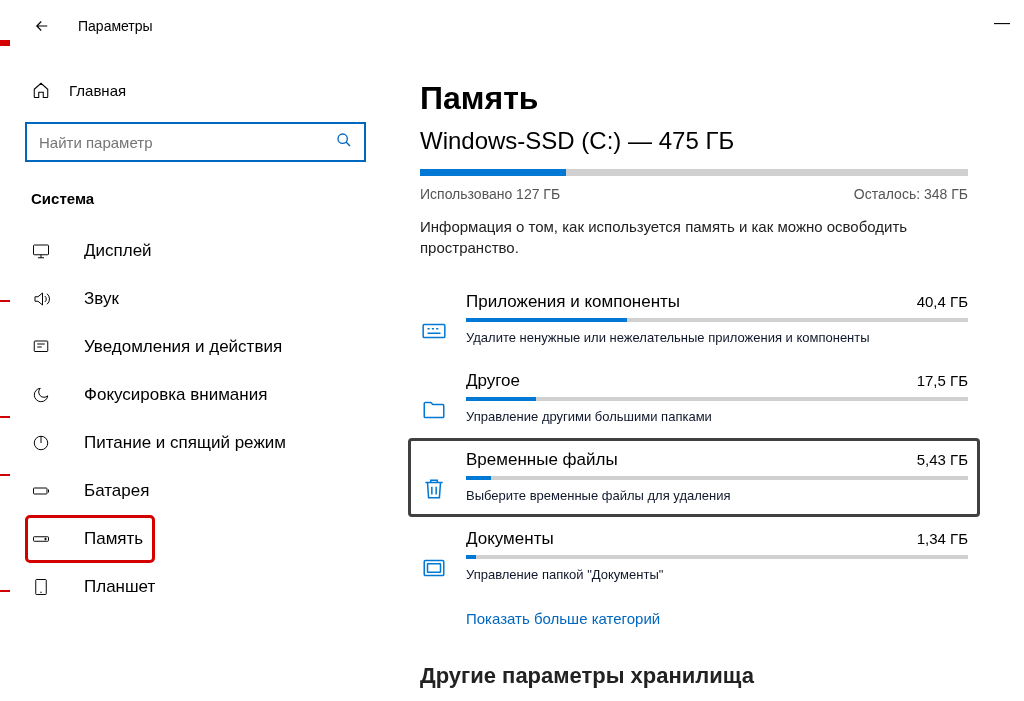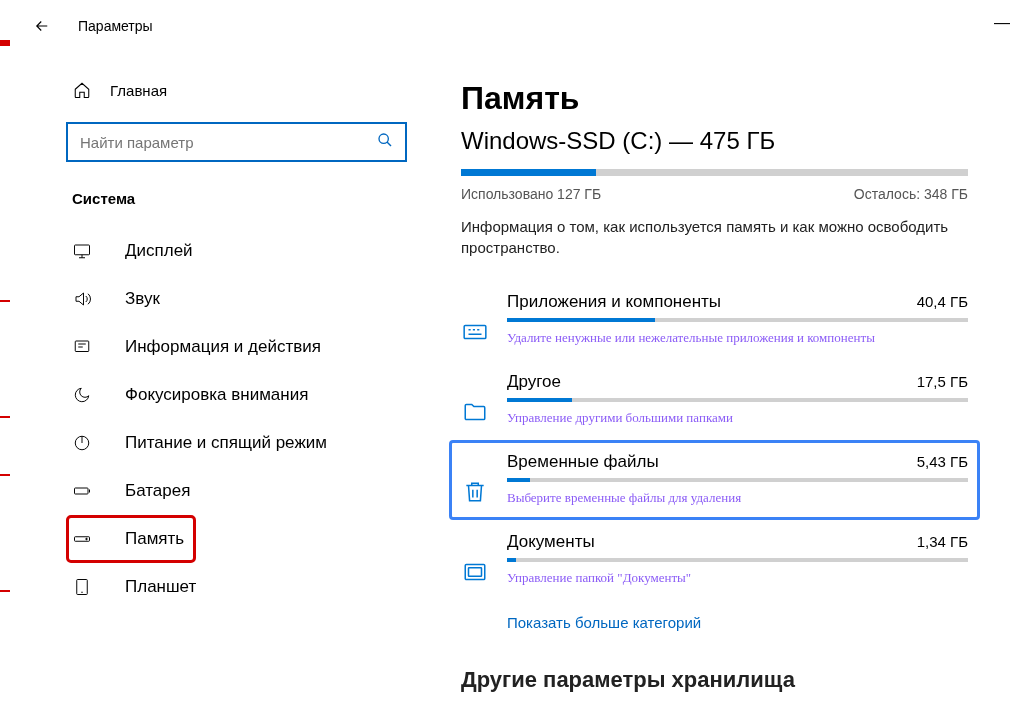--- a/index.html
+++ b/index.html
@@ -2,47 +2,47 @@
 <html><head>
 <meta charset="utf-8">
 <style>
   * { margin: 0; padding: 0; box-sizing: border-box; font-family: 'Segoe UI', Tahoma, sans-serif; }
   body { background: #fff; width: 1024px; height: 701px; overflow: hidden; position: relative; }
   .header { display: flex; align-items: center; padding: 14px 20px 12px 30px; }
   .back-btn { width: 24px; height: 24px; display: flex; align-items: center; justify-content: center; cursor: pointer; }
   .title { margin-left: 24px; font-size: 14px; font-weight: 400; text-align: right; }
   .minimize { position: absolute; top: 14px; right: 14px; font-size: 16px; }
   .layout { display: flex; height: calc(100% - 50px); }
-  .sidebar { width: 380px; padding: 20px 14px 3px 25px; margin-left: 41px; }
+  .sidebar { width: 380px; padding: 20px 14px 3px 25px; }
   .home-item { display: flex; align-items: center; gap: 18px; padding: 10px 6px; margin-bottom: 12px; cursor: pointer; }
   .home-item span { font-size: 15px; }
   .search-box { border: 2px solid #0067c0; padding: 8px 12px; display: flex; align-items: center; justify-content: space-between; margin-bottom: 28px; }
   .search-box input { border: none; outline: none; font-size: 15px; width: 90%; color: #666; }
   .section-label { font-size: 15px; font-weight: 700; margin-bottom: 20px; padding-left: 6px; }
   .nav-item { display: flex; align-items: center; gap: 33px; padding: 14px 6px; cursor: pointer; font-size: 17px; }
   .nav-item.highlighted { border: 3px solid #d40000; border-radius: 5px; padding: 11px 3px; width: 130px; }
   .icon-wrap { width: 20px; height: 20px; display: flex; align-items: center; justify-content: center; flex-shrink: 0; }
   .main { flex: 1; padding: 30px 56px 0 40px; overflow: hidden; }
   .page-h1 { font-size: 32px; font-weight: 600; margin-bottom: 10px; }
   .drive-line { font-size: 24px; font-weight: 400; margin-bottom: 14px; }
   .disk-bar { width: 100%; height: 7px; background: #d0d0d0; margin-bottom: 10px; }
   .disk-fill { height: 100%; background: #0078d4; }
   .disk-stats { display: flex; justify-content: space-between; font-size: 14px; color: #555; margin-bottom: 14px; }
   .desc { font-size: 15px; line-height: 1.4; margin-bottom: 22px; color: #222; }
   .cat-list { }
   .cat-item { display: flex; align-items: flex-end; gap: 18px; padding: 12px 0 14px 0; border-radius: 4px; cursor: pointer; }
-  .cat-item.highlighted { border: 3px solid #3b82f6; padding: 9px 9px 11px 9px; margin-left: -12px; margin-right: -12px; }
+  .cat-item.highlighted { border: 3px solid #404040; padding: 9px 9px 11px 9px; margin-left: -12px; margin-right: -12px; }
   .cat-icon { width: 28px; height: 28px; display: flex; align-items: center; justify-content: center; color: #0078d4; flex-shrink: 0; margin-top: 2px; }
   .cat-body { flex: 1; }
   .cat-head { display: flex; justify-content: space-between; align-items: baseline; margin-bottom: 6px; }
   .cat-title { font-size: 17px; }
   .cat-size { font-size: 15px; }
   .cat-bar { width: 100%; height: 4px; background: #d0d0d0; margin-bottom: 8px; }
   .cat-fill { height: 100%; background: #0078d4; }
-  .cat-sub { font-size: 13px; color: #8b5cf6; font-family: Liberation Serif, serif; }
+  .cat-sub { font-size: 13px; color: #0f172a; }
   .more-link { color: #0067c0; font-size: 15px; margin-top: 14px; cursor: pointer; margin-left: 46px; }
   .cut-heading { font-size: 22px; font-weight: 600; margin-top: 36px; color: #222; }
 </style>
 </head>
 <body>
 
 <div class="header">
   <div class="back-btn">
     <svg width="18" height="18" viewBox="0 0 24 24" fill="none" stroke="#000" stroke-width="1.5">
         <path d="M19 12H5M11 6l-6 6 6 6"></path>
@@ -93,21 +93,21 @@
           </div>
     <span>Звук</span>
         </div>
         <div class="nav-item">
           <div class="icon-wrap">
             <svg width="18" height="18" viewBox="0 0 24 24" fill="none" stroke="#000" stroke-width="1.3">
               <rect x="3" y="4" width="18" height="14" rx="1"></rect>
               <path d="M7 8h10M7 12h6"></path>
             </svg>
           </div>
-    <span>Информация и действия</span>
+    <span>Уведомления и действия</span>
         </div>
         <div class="nav-item">
           <div class="icon-wrap">
             <svg width="18" height="18" viewBox="0 0 24 24" fill="none" stroke="#000" stroke-width="1.3">
               <path d="M21 13A9 9 0 1111 3a7 7 0 0010 10z"></path>
             </svg>
           </div>
     <span>Фокусировка внимания</span>
         </div>
         <div class="nav-item">

